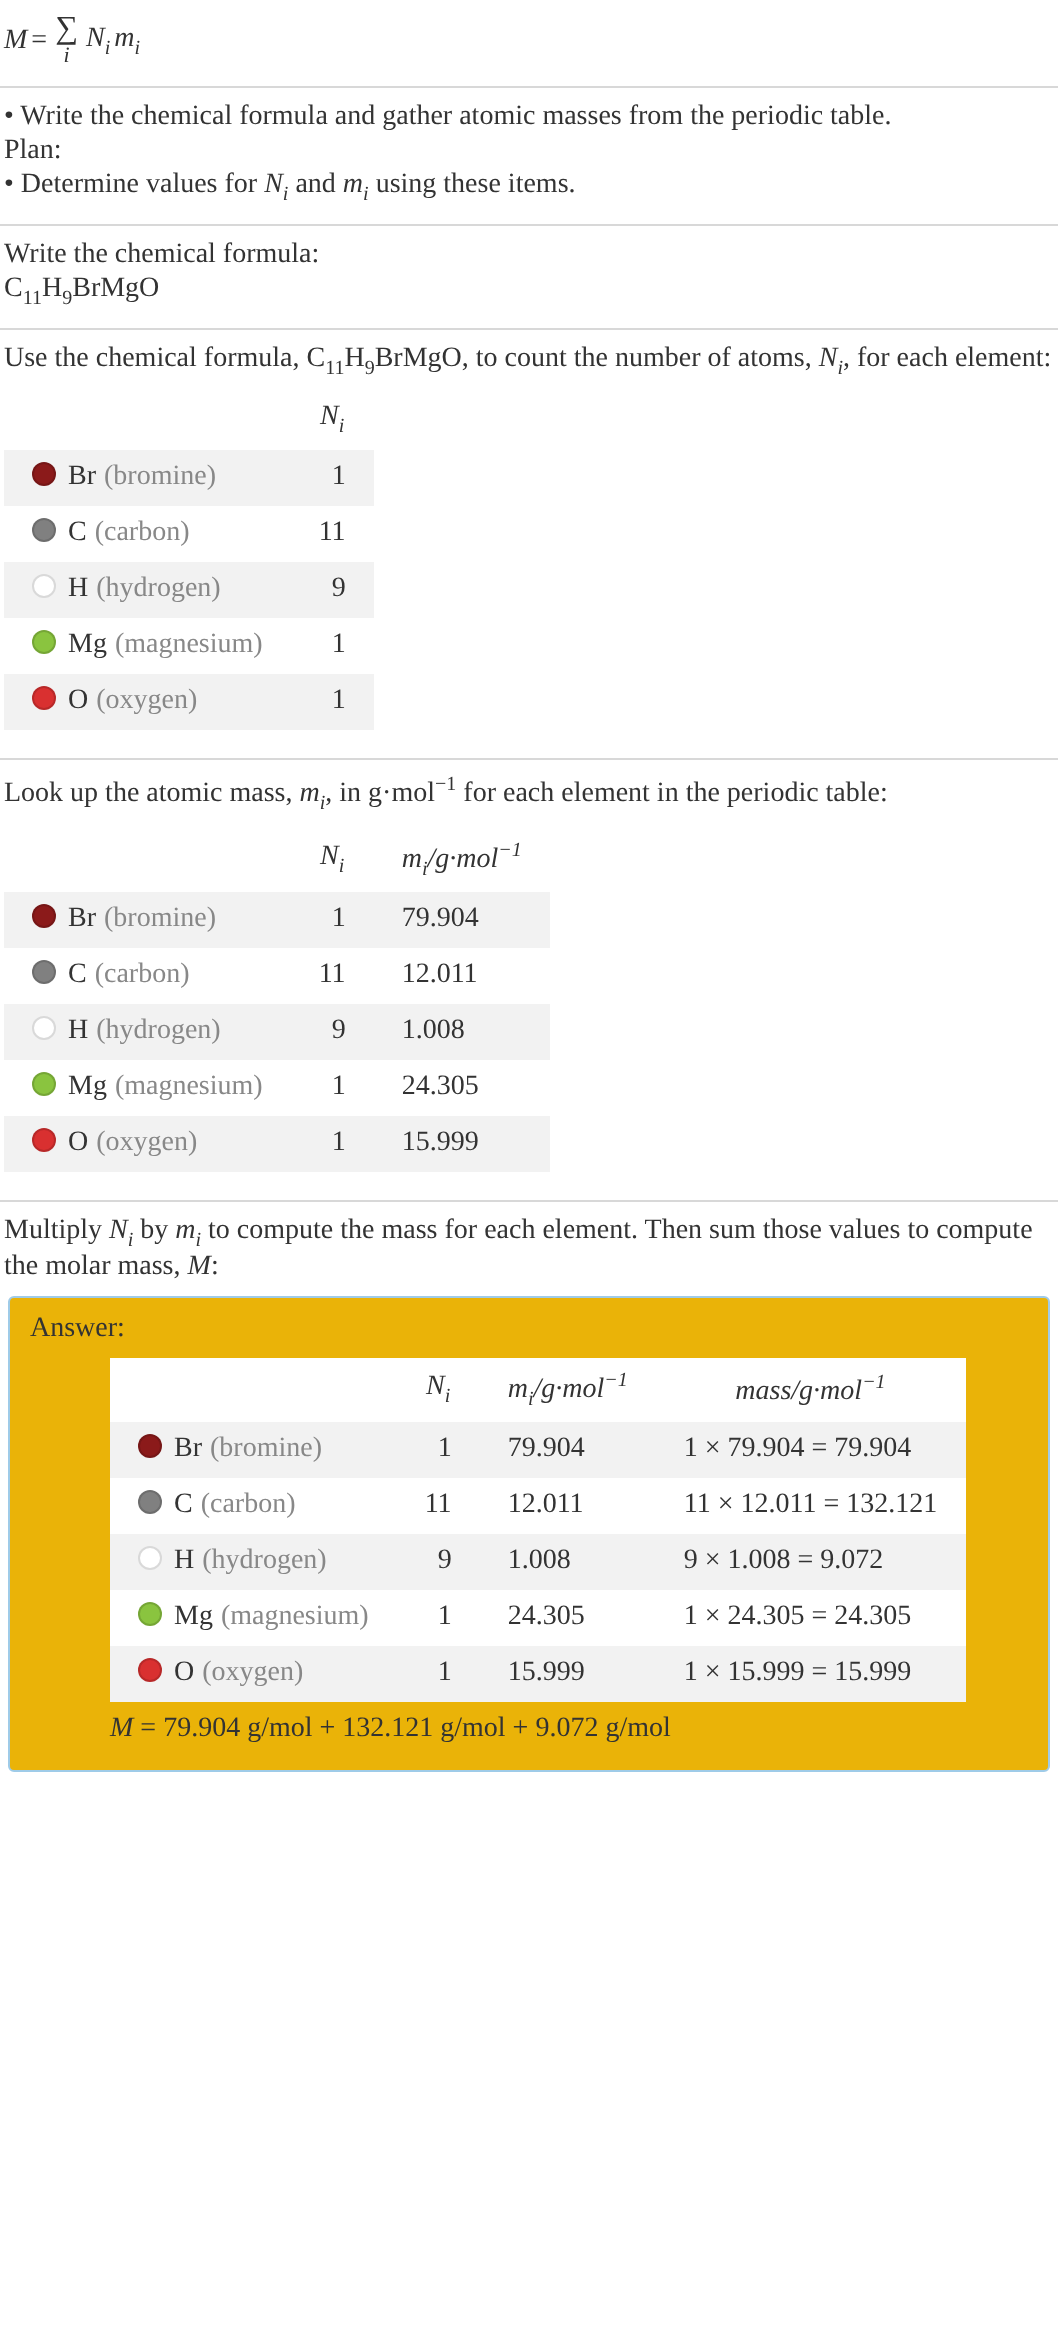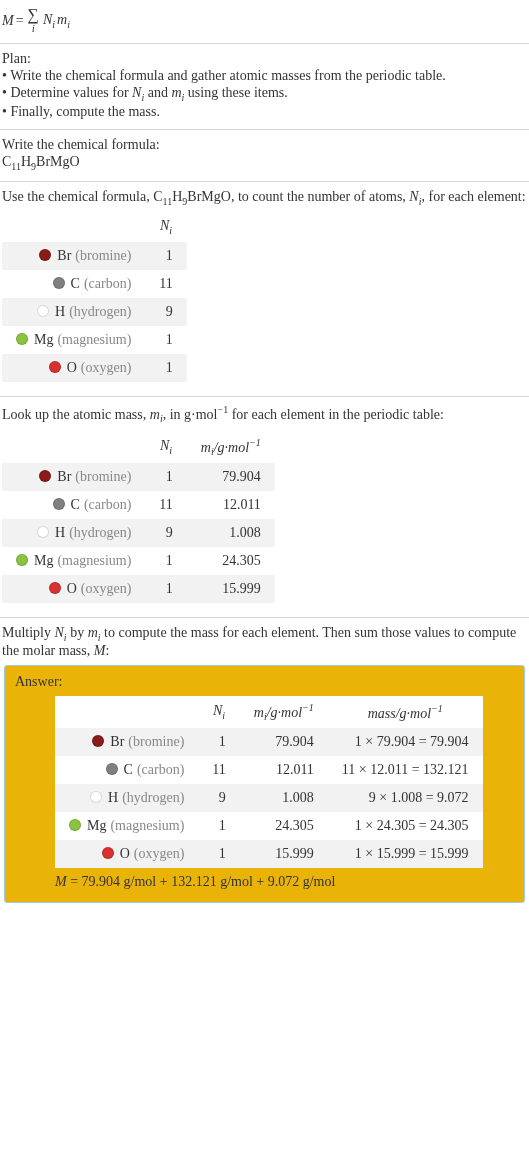--- a/index.html
+++ b/index.html
@@ -22,21 +22,21 @@
   .sup { vertical-align: super; font-size: 10px; }
   .formula { display: flex; align-items: center; gap: 2px; }
   .sumcol { display: inline-flex; flex-direction: column; align-items: center; font-size: 11px; line-height: 1; margin: 0 2px; }
   .sumcol .sigma { font-size: 16px; }
   table {
     border-collapse: collapse;
     margin: 6px 0;
   }
   th, td {
     padding: 6px 14px;
-    text-align: right;
+    text-align: left;
     font-weight: normal;
   }
   th { font-style: italic; text-align: center; }
   tbody tr:nth-child(odd) td { background: #f2f2f2; }
   thead th { background: #fff; }
   .num { text-align: right; }
   .swatch {
     display: inline-block;
     width: 10px;
     height: 10px;
@@ -72,26 +72,25 @@
     <span class="sumcol">
       <span class="sigma">∑</span>
       <span class="italic">i</span>
     </span>
     <span><span class="italic">N</span><span class="italic sub">i</span></span>
     <span><span class="italic">m</span><span class="italic sub">i</span></span>
   </div>
 </div>
 
 <div class="section">
+  <div class="line">• Write the chemical formula and gather atomic masses from the periodic table.</div>
   <div class="line">Plan:</div>
-  <div class="line">• Write the chemical formula and gather atomic masses from the periodic table.</div>
   <div class="line">
     <span>• Determine values for </span><span class="italic">N</span><span class="italic sub">i</span><span> and </span><span class="italic">m</span><span class="italic sub">i</span><span> using these items.</span>
   </div>
-  <div class="line">• Finally, compute the mass.</div>
 </div>
 
 <div class="section">
   <div class="line">Write the chemical formula:</div>
   <div class="line">
     <span>C</span><span class="sub">11</span><span>H</span><span class="sub">9</span><span>BrMgO</span>
   </div>
 </div>
 
 <div class="section">

